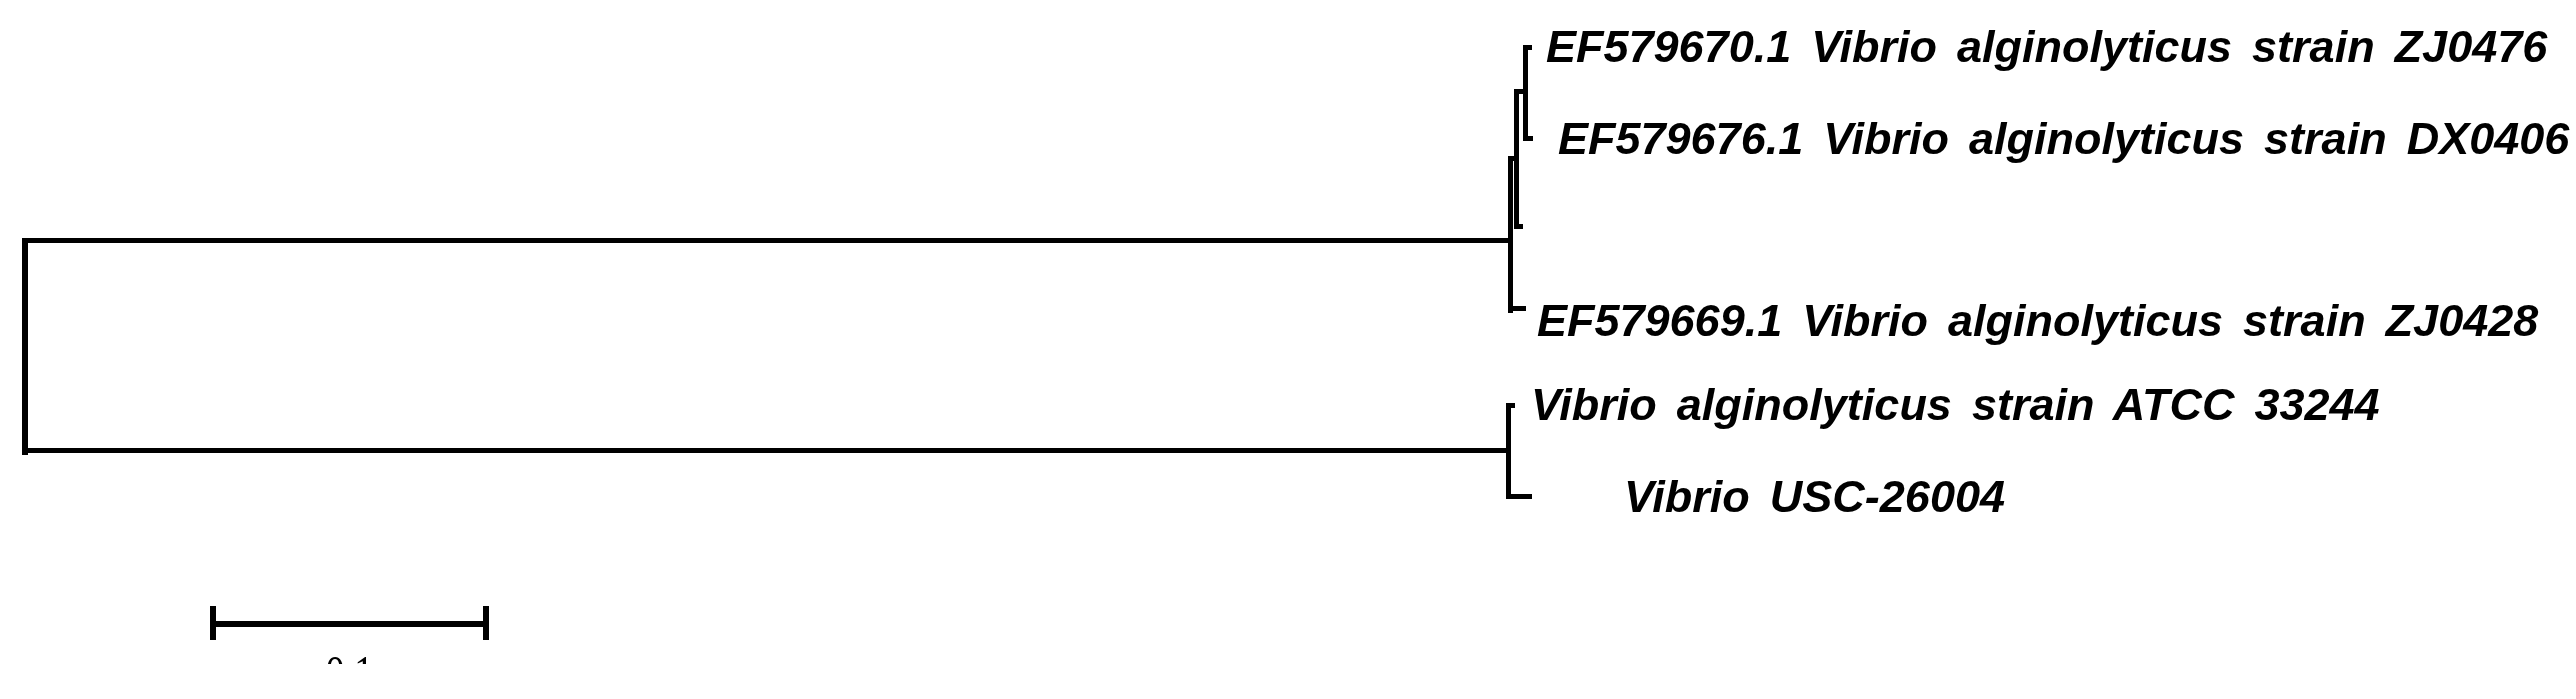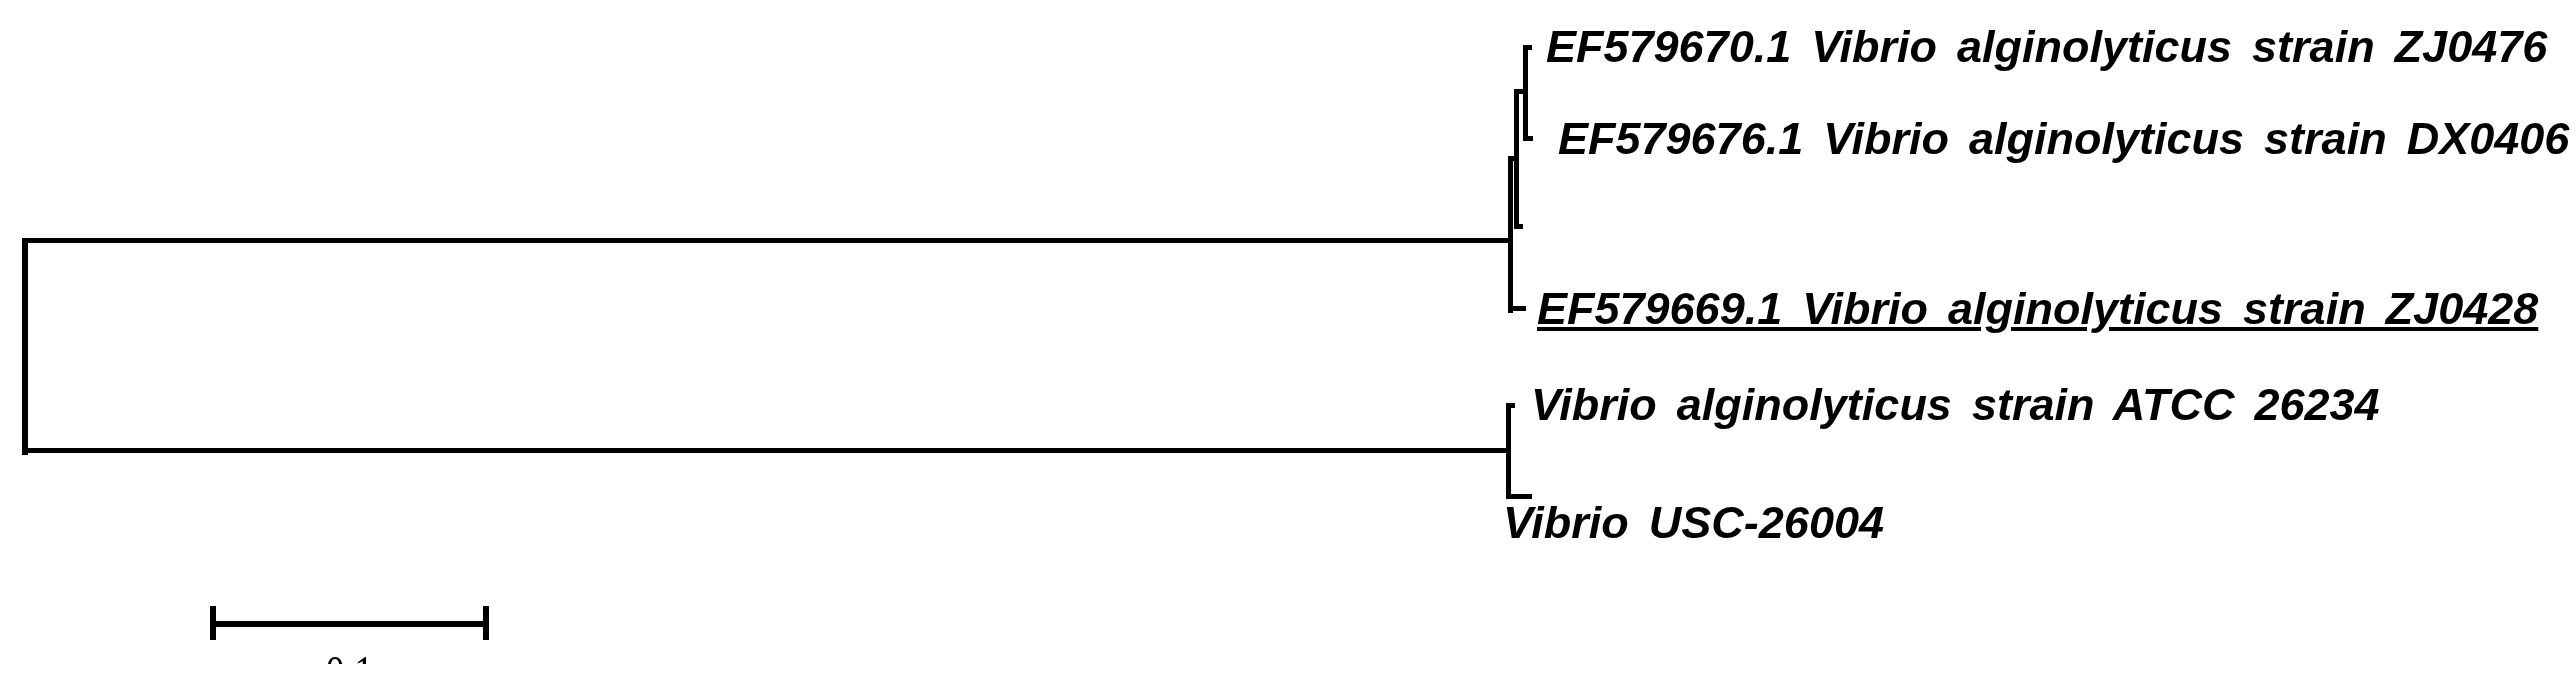--- a/index.html
+++ b/index.html
@@ -72,23 +72,23 @@
   <div class="hl" style="left:1523px; top:136px; width:9.7px;"></div>
   <div class="hl" style="left:1514px; top:224px; width:9px;"></div>
   <div class="hl" style="left:1508px; top:306px; width:18px;"></div>
 
   <div class="vl" style="left:1506px; top:403px; height:96px;"></div>
   <div class="hl" style="left:1506px; top:403px; width:9px;"></div>
   <div class="hl" style="left:1506px; top:494px; width:26px;"></div>
 
   <div class="taxon" style="left:1546px; top:22.4px;">EF579670.1 Vibrio alginolyticus strain ZJ0476</div>
   <div class="taxon" style="left:1546px; top:114px;margin-left:12px;">EF579676.1 Vibrio alginolyticus strain DX0406</div>
-  <div class="taxon" style="left:1537px; top:284px;text-decoration:underline;">EF579669.1 Vibrio alginolyticus strain ZJ0428</div>
-  <div class="taxon" style="left:1531px; top:380px;">Vibrio alginolyticus strain ATCC 26234</div>
-  <div class="taxon" style="left:1503px; top:472px;margin-top:26px;">Vibrio USC-26004</div>
+  <div class="taxon" style="left:1537px; top:296px;">EF579669.1 Vibrio alginolyticus strain ZJ0428</div>
+  <div class="taxon" style="left:1531px; top:380px;">Vibrio alginolyticus strain ATCC 33244</div>
+  <div class="taxon" style="left:1624px; top:472px;">Vibrio USC-26004</div>
 
   <div class="hl" style="left:213px; top:621px; width:273px; height:6px;"></div>
   <div class="vl" style="left:210px; top:606px; height:34px; width:6px;"></div>
   <div class="vl" style="left:483px; top:606px; height:34px; width:6px;"></div>
   <div class="scale-label">0.1</div>
 
 </div>
 
 
 </body></html>

